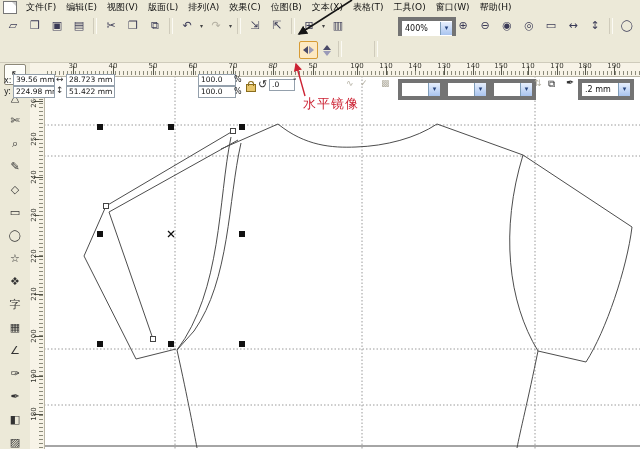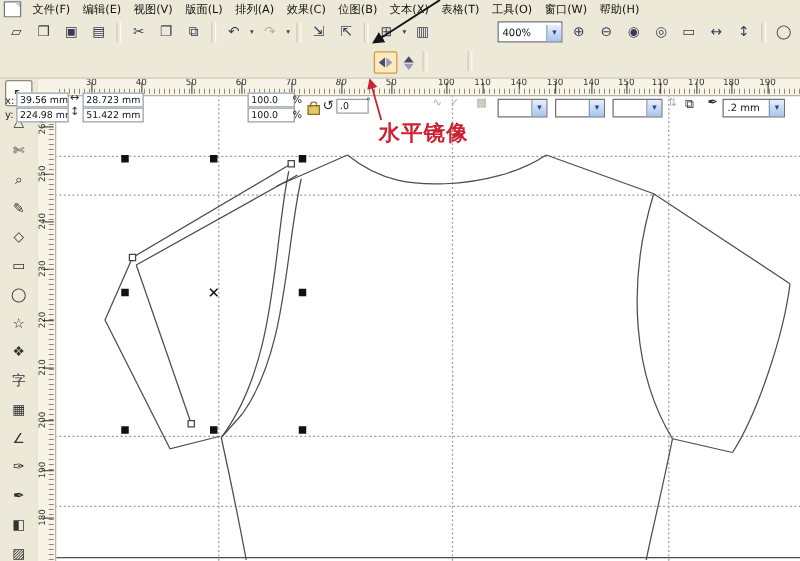--- a/index.html
+++ b/index.html
@@ -11,21 +11,21 @@
   .mb-appicon::after{content:'';position:absolute;right:0;top:0;border:2px solid #ccc;border-left-color:transparent;border-bottom-color:transparent}
   .menu-item{padding:1px 5px;white-space:nowrap;cursor:default}
   
   .stdbar{position:absolute;left:0;top:14px;right:0;height:22px;background:#ece9d8;border-bottom:1px solid #d8d4c4;z-index:5}
   .std-left{position:absolute;left:2px;top:2px;display:flex;align-items:center}
   .std-right{position:absolute;left:452px;top:2px;display:flex;align-items:center}
   .tbtn{width:18px;height:17px;line-height:17px;text-align:center;font-size:11px;color:#3a3a56;margin:0 1px;border:1px solid transparent;border-radius:2px}
   .tbtn.dis{color:#b4b0a2}
   .dd{width:7px;font-size:6px;color:#444;text-align:center}
   .tsep{width:2px;height:16px;border-left:1px solid #cfcbbb;border-right:1px solid #fbfaf4;margin:0 3px}
-  .combo{position:absolute;height:15px;border:1px solid #737373;background:#fff;display:flex;align-items:flex-end}
+  .combo{position:absolute;height:15px;border:4px solid #737373;background:#fff;display:flex;align-items:center}
   .combo .val{flex:1;font-size:8px;line-height:13px;padding:0 3px;overflow:hidden;white-space:nowrap}
   .combo .cbtn{width:11px;background:linear-gradient(#e7effd,#a9c4ef);border-left:1px solid #7f9db9;color:#27457f;font-size:7px;line-height:13px;text-align:center}
   .zoomcombo{left:398px;top:3px;width:50px}
   
   .propbar{position:absolute;left:0;top:36px;right:0;height:26px;background:#ece9d8;border-bottom:1px solid #cfcbbb;z-index:5}
   .pb-lbl{position:absolute;font-size:8px;color:#222}
   .pb-field{position:absolute;height:10px;border:1px solid #94a0ac;background:#fff;font-size:7.5px;line-height:10px;padding:0 2px;white-space:nowrap;overflow:hidden}
   .pb-ico{position:absolute;font-size:9px;color:#333}
   .pb-ico.dis{color:#b4b0a2}
   .pb-btn{position:absolute;width:17px;height:16px;top:5px;border:1px solid transparent;border-radius:2px;display:flex;align-items:center;justify-content:center}
@@ -49,21 +49,21 @@
   .hruler{position:absolute;left:44px;top:62px;right:0;height:14px;background:#f7f3e7;border-bottom:1px solid #b9b5a5;z-index:4;overflow:hidden}
   .hruler::after{content:'';position:absolute;left:0;right:0;bottom:1px;height:4px;background:repeating-linear-gradient(90deg,transparent 0 3px,#8a8a7a 3px 4px)}
   .vruler{position:absolute;left:30px;top:76px;bottom:0;width:14px;background:#f7f3e7;border-right:1px solid #b9b5a5;z-index:4;overflow:hidden}
   .vruler::after{content:'';position:absolute;top:0;bottom:0;right:1px;width:4px;background:repeating-linear-gradient(180deg,transparent 0 3px,#8a8a7a 3px 4px)}
   .htick{position:absolute;bottom:1px;width:1px;height:9px;background:#55554a}
   .hlab{position:absolute;top:0;font-size:7px;color:#33332c;transform:translateX(-50%)}
   .vtick{position:absolute;right:1px;height:1px;width:9px;background:#55554a}
   .vlab{position:absolute;right:4px;font-size:7px;color:#33332c;transform:translateY(-50%) rotate(-90deg);transform-origin:center}
   
   .canvas{position:absolute;left:44px;top:76px;right:0;bottom:0;background:#fff;z-index:1}
-  .red-label{position:absolute;left:303px;top:95px;font-size:17px;font-weight:bold;color:#cc2233;letter-spacing:1px;z-index:20}
+  .red-label{position:absolute;left:303px;top:95px;font-size:13px;font-weight:normal;color:#cc2233;letter-spacing:1px;z-index:20}
   .overlay{position:absolute;left:0;top:0;z-index:30;pointer-events:none}
 </style>
 </head>
 <body>
 
 <div class="app">
 
   <div class="menubar">
     <span class="mb-appicon"></span>
     <span id="menu-items"><span class="menu-item">文件(F)</span><span class="menu-item">编辑(E)</span><span class="menu-item">视图(V)</span><span class="menu-item">版面(L)</span><span class="menu-item">排列(A)</span><span class="menu-item">效果(C)</span><span class="menu-item">位图(B)</span><span class="menu-item">文本(X)</span><span class="menu-item">表格(T)</span><span class="menu-item">工具(O)</span><span class="menu-item">窗口(W)</span><span class="menu-item">帮助(H)</span></span>

